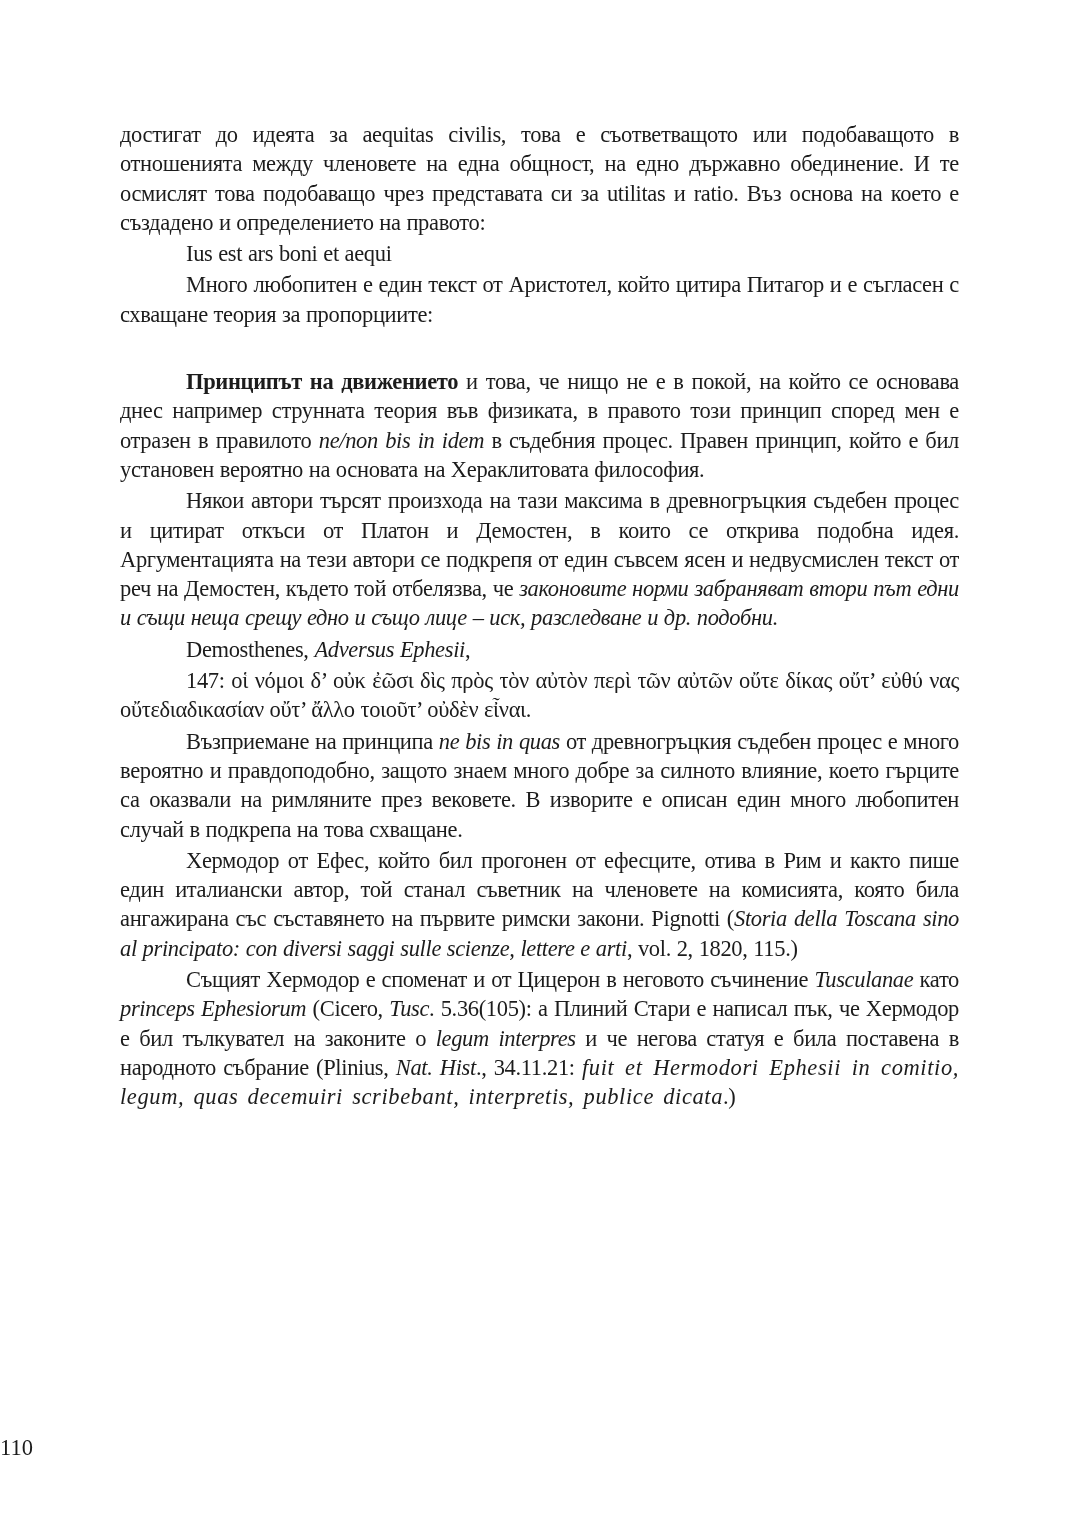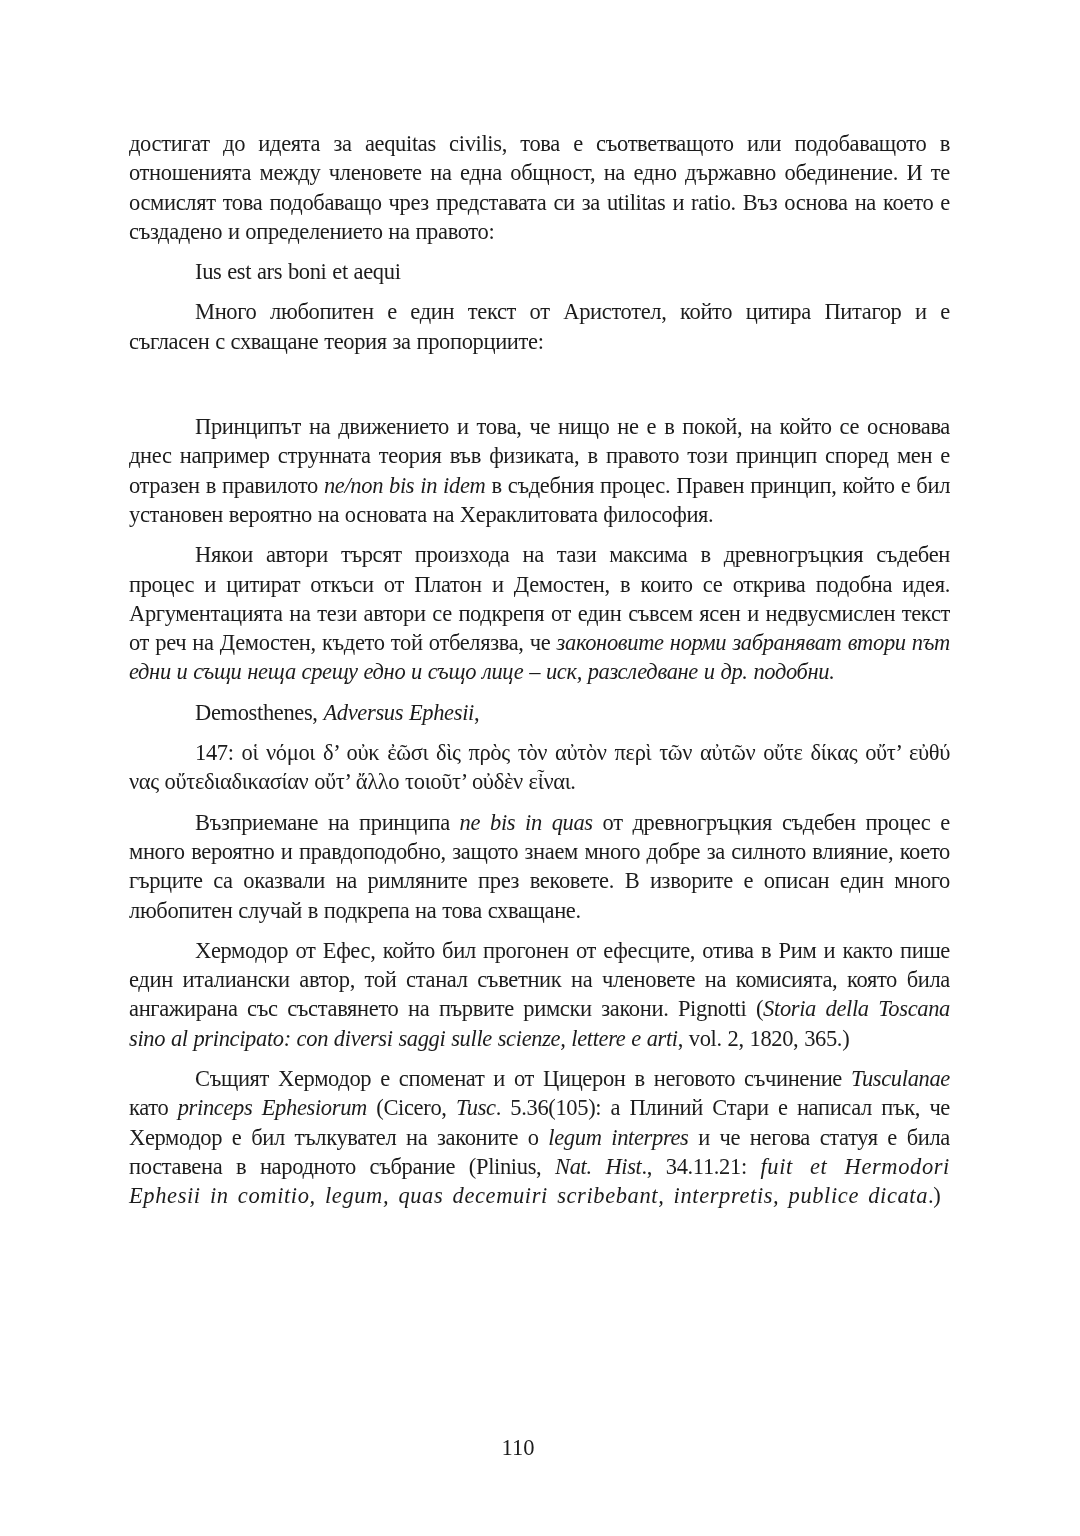--- a/index.html
+++ b/index.html
@@ -19,36 +19,35 @@
       position: absolute;
       left: 118px;
       top: 118px;
       width: 843px;
       font-size: 22.5px;
       line-height: 29.3px;
       letter-spacing: -0.35px;
       word-spacing: 0.5px;
     }
     .p {
-      margin: 11px;
+      margin: 2px;
       text-align: justify;
       text-align-last: left;
     }
     .indent { text-indent: 66px; }
     .indent-greek { text-indent: 73px; }
     .gap { height: 34px; }
     .it { font-style: italic; }
-    .bd { font-weight: normal; }
+    .bd { font-weight: bold; }
     .spaced-it { font-style: italic; letter-spacing: 0.6px; word-spacing: 3px; }
     .page-number {
       position: absolute;
       left: 0;
       width: 1036px;
       top: 1435px;
-      text-align: center;
       font-size: 22.5px;
       color: #1c1c1c;
     }
   </style>
 </head>
 <body>
 
 <div class="page">
 
   <p class="p">
@@ -81,21 +80,21 @@
 
   <p class="p indent">
     <span>147: οἱ  νόμοι δ’ οὐκ ἐῶσι δὶς πρὸς τὸν αὐτὸν περὶ τῶν αὐτῶν οὔτε δίκας οὔτ’ εὐθύ νας οὔτεδιαδικασίαν οὔτ’ ἄλλο τοιοῦτ’ οὐδὲν εἶναι.</span>
   </p>
 
   <p class="p indent">
     <span>Възприемане на принципа </span><span class="it">ne bis in quas</span><span> от древногръцкия съдебен процес е много вероятно и правдоподобно, защото знаем много добре за силното влияние, което гърците са оказвали на римляните през вековете. В изворите е описан един много любопитен случай в подкрепа на това схващане.</span>
   </p>
 
   <p class="p indent">
-    <span>Хермодор от Ефес, който бил прогонен от ефесците, отива в Рим и както пише един италиански автор, той станал съветник на членовете на комисията, която била ангажирана със съставянето на първите римски закони. Pignotti (</span><span class="it">Storia della Toscana sino al principato: con diversi saggi sulle scienze, lettere e arti</span><span>, vol. 2, 1820, 365.)</span>
+    <span>Хермодор от Ефес, който бил прогонен от ефесците, отива в Рим и както пише един италиански автор, той станал съветник на членовете на комисията, която била ангажирана със съставянето на първите римски закони. Pignotti (</span><span class="it">Storia della Toscana sino al principato: con diversi saggi sulle scienze, lettere e arti</span><span>, vol. 2, 1820, 115.)</span>
   </p>
 
   <p class="p indent">
     <span>Същият Хермодор е споменат и от Цицерон в неговото съчинение </span><span class="it">Tusculanae</span><span> като </span><span class="it">princeps Ephesiorum</span><span> (Cicero, </span><span class="it">Tusc</span><span>. 5.36(105): а Плиний Стари е написал пък, че Хермодор е бил тълкувател на законите о </span><span class="it">legum interpres</span><span> и че негова статуя е била поставена в народното събрание (Plinius, </span><span class="it">Nat. Hist</span><span>., 34.11.21: </span><span class="spaced-it">fuit et Hermodori Ephesii in comitio, legum, quas decemuiri scribebant, interpretis, publice dicata</span><span>.)</span>
   </p>
 
 </div>
 
 <div class="page-number">110</div>
 

